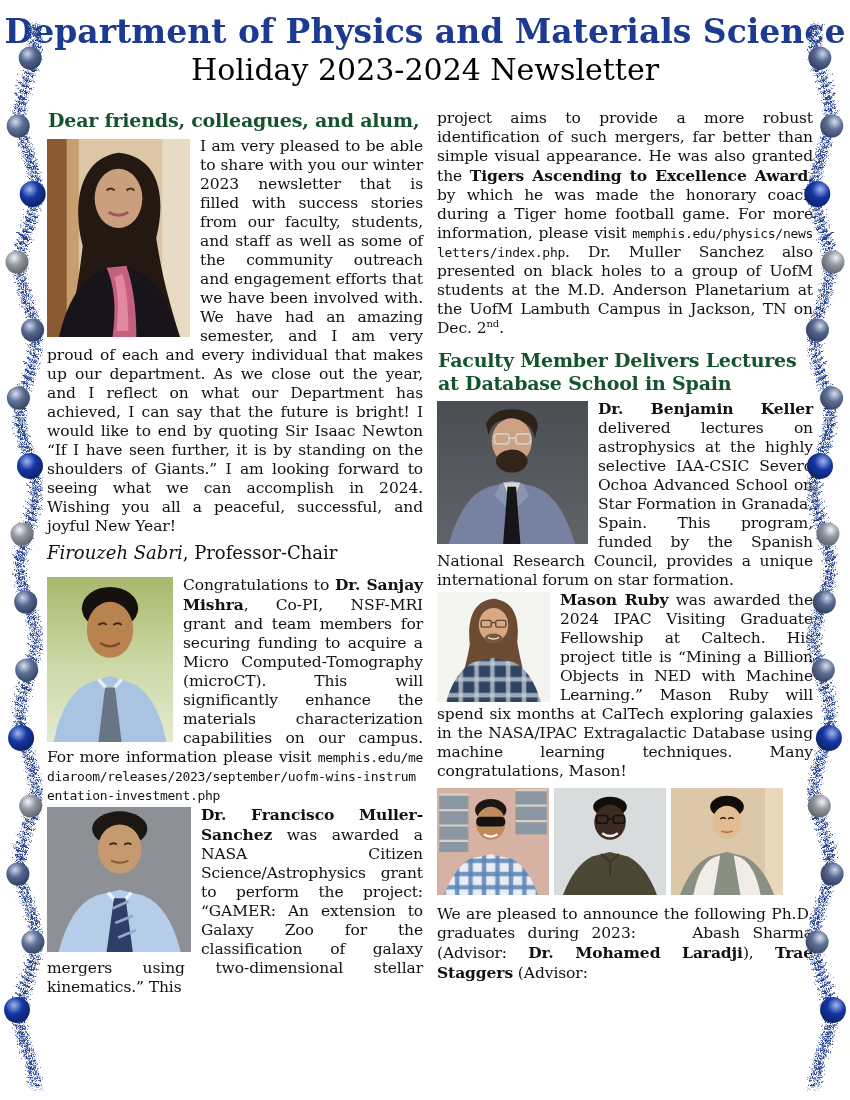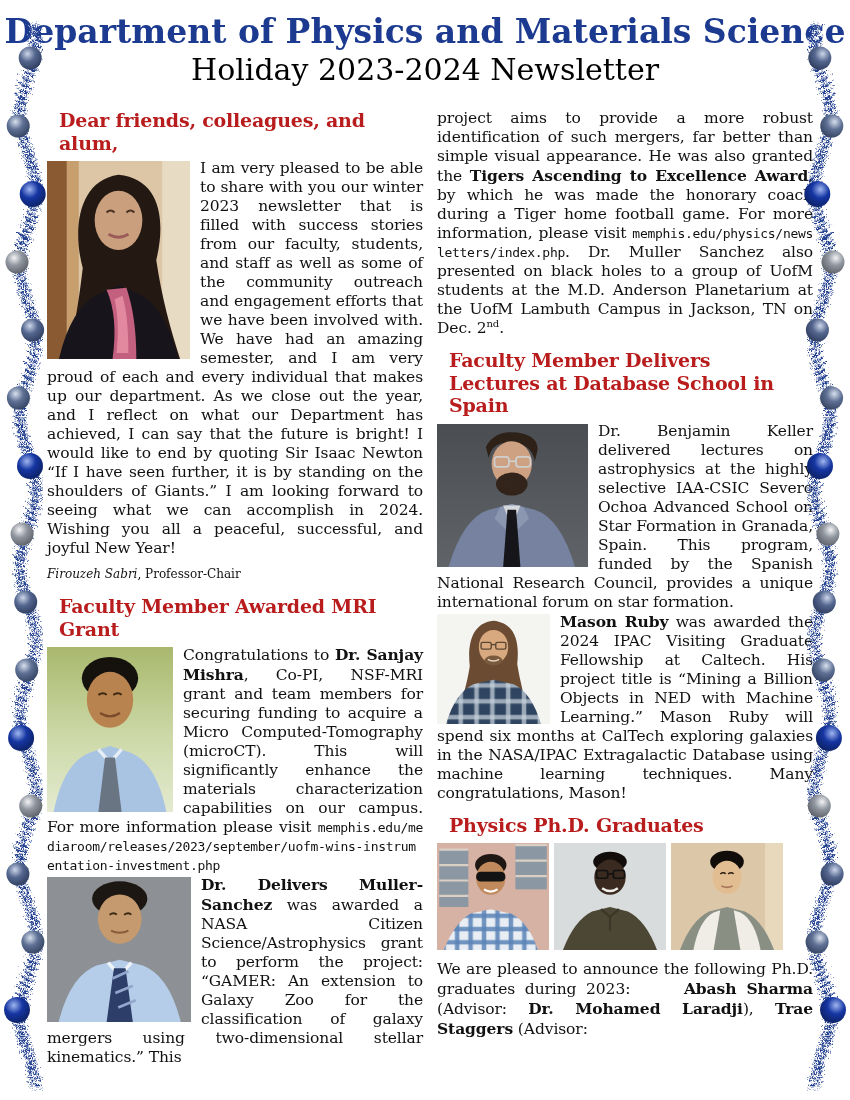--- a/index.html
+++ b/index.html
@@ -10,26 +10,26 @@
   .page{position:absolute;inset:0;overflow:hidden;}
   .garland{position:absolute;top:0;height:1100px;width:46px;pointer-events:none;}
   #garL{left:3px;}
   #garR{right:3px;transform:scaleX(-1);}
   header{text-align:center;margin-top:13px;}
   h1{font-size:33px;line-height:38px;margin:0;font-weight:600;color:#1b3a90;}
   h2{font-size:30px;line-height:36px;margin:1px 0 0;font-weight:500;color:#000;text-align:center;}
   .columns{display:flex;gap:14px;margin:21px 0 0 47px;width:766px;}
   .col{width:376px;}
   section::after{content:"";display:block;clear:both;}
-  section h3{font-size:19px;line-height:22.5px;margin:11px 12px 5px;font-weight:700;letter-spacing:-0.2px;color:#b91c1c;}
+  section h3{font-size:19px;line-height:22.5px;margin:11px 1px 5px;font-weight:700;letter-spacing:-0.2px;color:#14532d;}
   .col > section:first-child h3{margin-top:0;}
   .body{font-size:15.5px;line-height:19px;text-align:justify;margin:0;hyphens:auto;-webkit-hyphens:auto;letter-spacing:-0.1px;}
   .mono{font-family:"DejaVu Sans Mono",monospace;font-size:13px;letter-spacing:-0.3px;word-break:break-all;}
   sup{font-size:0.65em;line-height:0;}
-  .signature{font-size:12px;line-height:19px;margin:7px 0 0;}
+  .signature{font-size:18px;line-height:19px;margin:7px 0 13px;}
   .photo{float:left;margin:2px 10px 3px 0;background:#ddd;}
   .photo svg{display:block;width:100%;height:100%;}
   .photo-row{display:flex;gap:5px;margin:7px 0 10px;}
   .photo-cell{background:#ddd;}
   .photo-cell svg{display:block;width:100%;height:100%;}
 </style>
 </head>
 <body>
 
 <div class="page">
@@ -125,21 +125,20 @@
             <path d="M6,100 Q12,74 26,67 L36,63 46,67 Q60,74 66,100 Z" fill="#17141b"></path>
             <path d="M30,65 C34,74 35,86 33,100 L45,100 C45,84 43,73 40,64 Z" fill="#c4607f"></path>
             <path d="M34,70 C36,78 36,88 35,97 L41,97 C41,84 40,75 38,68 Z" fill="#e2889f"></path>
           </svg>
         </div>
         <p class="body"><span>I am very pleased to be able to share with you our winter 2023 newsletter that is filled with success stories from our faculty, students, and staff as well as some of the community outreach and engagement efforts that we have been involved with. We have had an amazing semester, and I am very proud of each and every individual that makes up our department. As we close out the year, and I reflect on what our Department has achieved, I can say that the future is bright! I would like to end by quoting Sir Isaac Newton “If I have seen further, it is by standing on the shoulders of Giants.” I am looking forward to seeing what we can accomplish in 2024.  Wishing you all a peaceful, successful, and joyful New Year!</span></p>
         <p class="signature"><span style="font-style: italic;">Firouzeh Sabri</span><span>, Professor-Chair</span></p>
       </section>
 
       <section>
-        <h3>Faculty Member Awarded MRI Grant</h3>
         <div class="photo" style="width:126px;height:165px;">
           <svg viewBox="0 0 76 100" preserveAspectRatio="none">
             <defs>
                 <linearGradient id="mishraBg" x1="0" y1="0" x2="0" y2="1">
               <stop offset="0%" stop-color="#a9b86d"></stop>
                   <stop offset="55%" stop-color="#cdd9a8"></stop>
                   <stop offset="100%" stop-color="#e3ead0"></stop>
             </linearGradient>
               </defs>
             <rect width="76" height="100" fill="url(#mishraBg)"></rect>
@@ -162,21 +161,21 @@
             <ellipse cx="50" cy="15" rx="19" ry="12" fill="#1c1713"></ellipse>
             <ellipse cx="50" cy="29" rx="15" ry="17" fill="#c59a6e"></ellipse>
             <path d="M43,26 q3,-2 5,0 M53,26 q3,-2 5,0" stroke="#3a2712" stroke-width="1.2" fill="none"></path>
             <path d="M44,37 q6,3 12,0" stroke="#8a5a3a" stroke-width="1.4" fill="none"></path>
             <path d="M8,100 Q16,68 34,61 L50,57 66,61 Q84,68 92,100 Z" fill="#b5cde9"></path>
             <path d="M42,59 L50,68 58,59" stroke="#eef3f9" stroke-width="2.4" fill="none"></path>
             <polygon points="46,63 54,63 59,100 41,100" fill="#2d3f68"></polygon>
             <path d="M45,70 l11,-5 M47,80 l12,-5 M49,90 l12,-5" stroke="#93a7cc" stroke-width="2" fill="none"></path>
           </svg>
         </div>
-        <p class="body"><span style="font-weight: 700;">Dr. Delivers Muller-Sanchez</span><span> was awarded a NASA Citizen Science/Astrophysics grant to perform the project: “GAMER: An extension to Galaxy Zoo for the classification of galaxy mergers using two-dimensional stellar kinematics.”  This</span></p>
+        <p class="body"><span style="font-weight: 700;">Dr. Francisco Muller-Sanchez</span><span> was awarded a NASA Citizen Science/Astrophysics grant to perform the project: “GAMER: An extension to Galaxy Zoo for the classification of galaxy mergers using two-dimensional stellar kinematics.”  This</span></p>
       </section>
 
     </div>
 
     <div class="col">
 
       <section>
         <p class="body"><span>project aims to provide a more robust identification of such mergers, far better than simple visual appearance.  He was also granted the </span><span style="font-weight: 700;">Tigers Ascending to Excellence Award</span><span>, by which he was made the honorary coach during a Tiger home football game. For more information, please visit </span><span class="mono">memphis.edu/physics/newsletters/index.php</span><span>.  Dr. Muller Sanchez also presented on black holes to a group of UofM students at the M.D. Anderson Planetarium at the UofM Lambuth Campus in Jackson, TN on Dec. 2</span><sup>nd</sup><span>.</span></p>
       </section>
 
@@ -198,21 +197,21 @@
             <rect x="40" y="23" width="10" height="7" rx="2" fill="none" stroke="#cfcfcf" stroke-width="1.2"></rect>
             <rect x="55" y="23" width="10" height="7" rx="2" fill="none" stroke="#cfcfcf" stroke-width="1.2"></rect>
             <line x1="50" y1="26" x2="55" y2="26" stroke="#cfcfcf" stroke-width="1.2"></line>
             <path d="M8,100 Q18,66 36,60 L52,56 68,60 Q86,66 96,100 Z" fill="#76829f"></path>
             <polygon points="44,58 52,56 50,76 40,66" fill="#8b96b0"></polygon>
             <polygon points="60,58 52,56 54,76 64,66" fill="#8b96b0"></polygon>
             <polygon points="46,57 58,57 52,72" fill="#d7dadd"></polygon>
             <polygon points="49,60 55,60 58,100 46,100" fill="#16161a"></polygon>
           </svg>
         </div>
-        <p class="body"><span style="font-weight: 400;">Dr.  Benjamin Keller</span><span> delivered lectures on astrophysics at the highly selective IAA-CSIC Severo Ochoa Advanced School on Star Formation in Granada, Spain.  This program, funded by the Spanish National Research Council, provides a unique international forum on star formation.</span></p>
+        <p class="body"><span style="font-weight: 700;">Dr.  Benjamin Keller</span><span> delivered lectures on astrophysics at the highly selective IAA-CSIC Severo Ochoa Advanced School on Star Formation in Granada, Spain.  This program, funded by the Spanish National Research Council, provides a unique international forum on star formation.</span></p>
       </section>
 
       <section>
         <div class="photo" style="width:113px;height:110px;">
           <svg viewBox="0 0 100 97" preserveAspectRatio="none">
             <defs>
                 <pattern id="plaidRuby" width="14" height="14" patternUnits="userSpaceOnUse">
               <rect width="14" height="14" fill="#2f4460"></rect>
               <rect y="5" width="14" height="4" fill="#c8d4de" opacity="0.7"></rect>
               <rect x="5" width="4" height="14" fill="#c8d4de" opacity="0.7"></rect>
@@ -226,21 +225,20 @@
             <line x1="48" y1="27" x2="52" y2="27" stroke="#5a4632" stroke-width="1.2"></line>
             <ellipse cx="50" cy="41" rx="8" ry="4.5" fill="#7a5a3d"></ellipse>
             <path d="M45,40 q5,3 10,0" stroke="#e9d9c6" stroke-width="1.2" fill="none"></path>
             <path d="M8,97 Q16,70 32,62 L50,58 68,62 Q84,70 92,97 Z" fill="url(#plaidRuby)"></path>
           </svg>
         </div>
         <p class="body"><span style="font-weight: 700;">Mason Ruby</span><span> was awarded the 2024 IPAC Visiting Graduate Fellowship at Caltech.  His project title is “Mining a Billion Objects in NED with Machine Learning.”  Mason Ruby will spend six months at CalTech exploring galaxies in the NASA/IPAC Extragalactic Database using machine learning techniques.  Many congratulations, Mason!</span></p>
       </section>
 
       <section>
-        <h3>Physics Ph.D. Graduates</h3>
         <div class="photo-row">
           <div class="photo-cell" style="width:112px;height:107px;">
             <svg viewBox="0 0 100 97" preserveAspectRatio="none">
               <defs>
                   <pattern id="plaidG1" width="12" height="12" patternUnits="userSpaceOnUse">
                 <rect width="12" height="12" fill="#e8eef4"></rect>
                 <rect y="4" width="12" height="4" fill="#5b84b8" opacity="0.85"></rect>
                 <rect x="4" width="4" height="12" fill="#5b84b8" opacity="0.85"></rect>
               </pattern>
                 </defs>
@@ -277,18 +275,18 @@
               <ellipse cx="50" cy="17" rx="15" ry="10" fill="#0f0c0a"></ellipse>
               <ellipse cx="50" cy="31" rx="13" ry="15" fill="#e3bd92"></ellipse>
               <path d="M44,28 q3,-2 5,0 M51,28 q3,-2 5,0" stroke="#2a1c10" stroke-width="1.2" fill="none"></path>
               <path d="M45,39 q5,2.5 10,0" stroke="#a8765a" stroke-width="1.4" fill="none"></path>
               <path d="M8,97 Q18,70 34,62 L50,58 66,62 Q82,70 92,97 Z" fill="#8a8f84"></path>
               <path d="M20,97 Q25,70 38,63 L44,61 38,97 Z" fill="#efede6"></path>
               <path d="M80,97 Q75,70 62,63 L56,61 62,97 Z" fill="#efede6"></path>
             </svg>
           </div>
         </div>
-        <p class="body"><span>We are pleased to announce the following Ph.D. graduates during 2023: </span><span style="font-weight: 700; margin-left: 44px;">Abash Sharma</span><span> (Advisor: </span><span style="font-weight: 700;">Dr.  Mohamed Laradji</span><span>), </span><span style="font-weight: 700;">Trae Staggers</span><span> (Advisor:</span></p>
+        <p class="body"><span>We are pleased to announce the following Ph.D. graduates during 2023: </span><span style="font-weight: 400; margin-left: 44px;">Abash Sharma</span><span> (Advisor: </span><span style="font-weight: 700;">Dr.  Mohamed Laradji</span><span>), </span><span style="font-weight: 700;">Trae Staggers</span><span> (Advisor:</span></p>
       </section>
 
     </div>
   </div>
 </div>
 
 </body></html>

